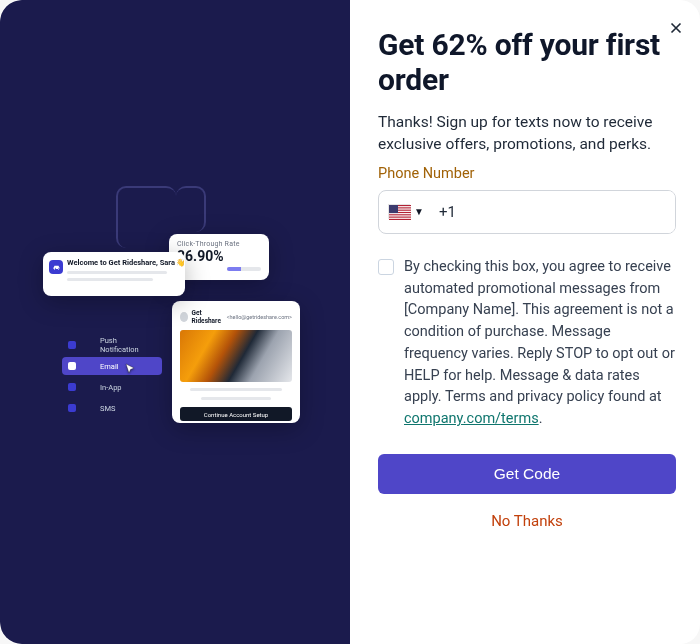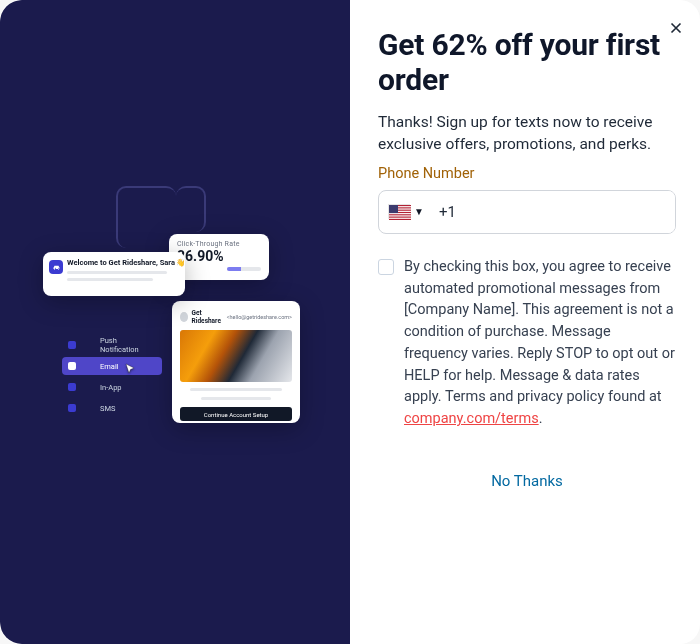--- a/index.html
+++ b/index.html
@@ -16,23 +16,23 @@
   .desc { font-size: 15.5px; color: #1f2937; line-height: 1.45; margin-bottom: 9px; }
   .label { font-size: 14.5px; color: #a16207; margin-bottom: 8px; }
   .phone-row { display:flex; gap:0; border:1px solid #d1d5db; border-radius:8px; height:44px; align-items:stretch; overflow:hidden; margin-bottom:22px; }
   .phone-flag { width:54px; display:flex; align-items:center; justify-content:center; gap:4px; border-right:1px solid #e5e7eb0; cursor:pointer; }
   .phone-flag .flag { width:22px; height:15px; border:0.5px solid rgba(0,0,0,0.1); }
   .phone-flag .caret { font-size:10px; color:#111827; }
   .phone-code { display:flex; align-items:center; padding-left:6px; color:#1f2937; font-size:15px; }
   .phone-input { flex:1; border:none; outline:none; font-size:15px; padding:0 10px; }
   .consent-row { display:flex; gap:10px; font-size:14.5px; color:#374151; line-height:1.5; margin-bottom:24px; }
   .consent-row input[type=checkbox] { width:16px; height:16px; margin-top:3px; flex-shrink:0; border:1px solid #cbd5e1; border-radius:3px; appearance:none; background:#fff; cursor:pointer; }
-  .consent-row a { color:#ef4444; text-decoration: underline; }
+  .consent-row a { color:#0f766e; text-decoration: underline; }
   .primary-btn { width:100%; height:40px; border-radius:6px; background:#4f46c8; color:#fff; font-size:15.5px; font-weight:500; border:none; cursor:pointer; }
-  .secondary-link { text-align:center; color:#0369a1; font-size:15px; margin-top:18px; cursor:pointer; }
+  .secondary-link { text-align:center; color:#c2410c; font-size:15px; margin-top:18px; cursor:pointer; }
   .card { position:absolute; background:#fff; border-radius:8px; box-shadow: 0 6px 24px rgba(0,0,0,0.28); }
   .card-ctr { top:226px; left:169px; width:100px; height:46px; padding:6px 8px;margin-top:8px; }
   .card-ctr .t { font-size:7px; color:#6b7280; letter-spacing:0.2px; }
   .card-ctr .v { font-size:14px; font-weight:700; color:#111827; }
   .card-ctr .bar { position:absolute; right:8px; bottom:9px; width:34px; height:4px; border-radius:3px; background:#e5e7eb; overflow:hidden; }
   .card-ctr .bar::before { content:""; display:block; width:40%; height:100%; background:#7c7cf0; }
 
   .card-welcome { top:252px; left:43px; width:142px; height:44px; padding:6px 6px 6px 24px; }
   .card-welcome .title { font-size:7.5px; font-weight:700; color:#111827; white-space:nowrap; }
   .card-welcome .line { height:3px; background:#e5e7eb; border-radius:2px; margin-top:4px; }
@@ -163,16 +163,17 @@
       <input class="phone-input" type="tel" value="" style="">
     </div>
 
     <label class="consent-row">
       <input type="checkbox" style="">
       <span>
         <span>By checking this box, you agree to receive automated promotional messages from [Company Name]. This agreement is not a condition of purchase. Message frequency varies. Reply STOP to opt out or HELP for help. Message &amp; data rates apply. Terms and privacy policy found at </span><a href="#">company.com/terms</a><span>.</span>
       </span>
     </label>
 
+    <button class="primary-btn">Get Code</button>
     <div class="secondary-link">No Thanks</div>
   </div>
 
 </div>
 
 </body></html>

